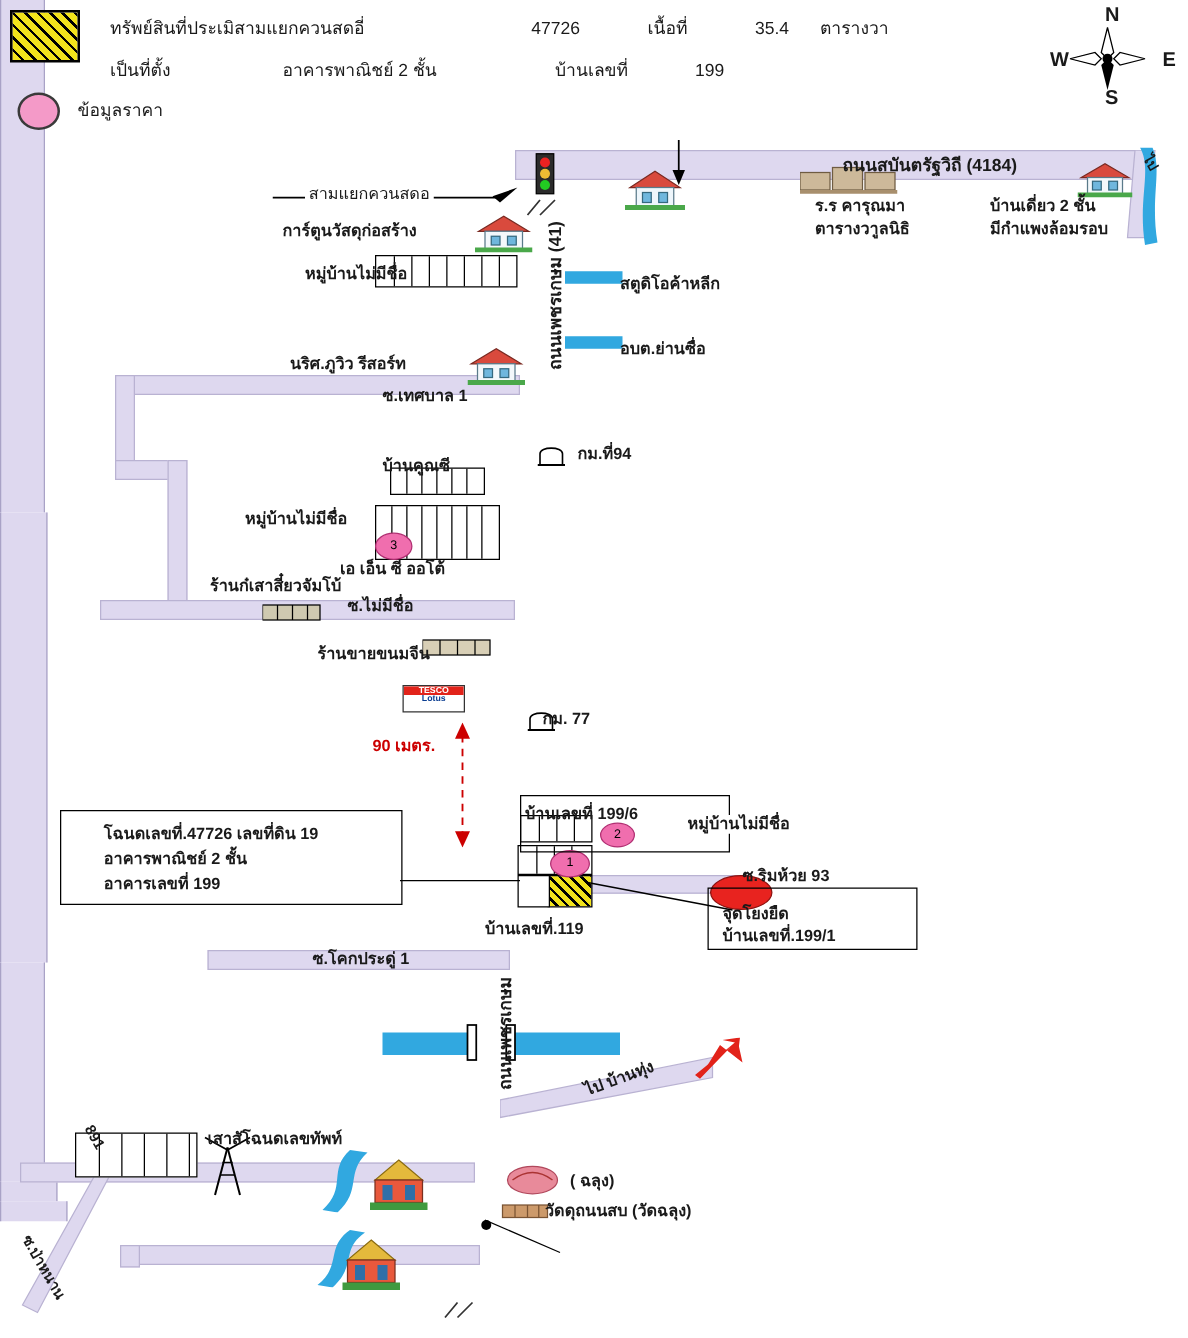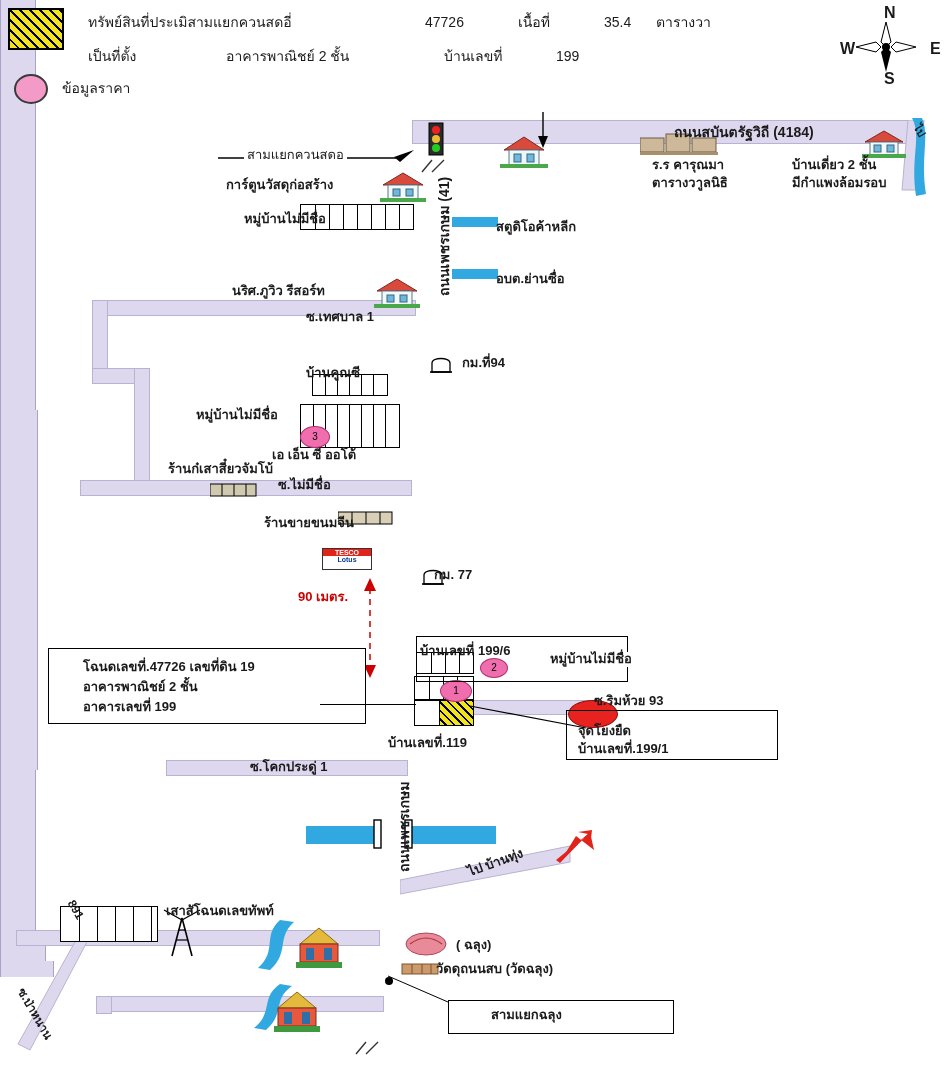--- a/index.html
+++ b/index.html
@@ -98,21 +98,20 @@
     border: 1px solid #000;
     background:
       repeating-linear-gradient(45deg,
         #f2e31c 0px, #f2e31c 4px,
         #000000 4px, #000000 6px);
   }
   .callout {
     position: absolute;
     border: 1px solid #000;
     background: #ffffff;
-    padding-left: 44px;
   }
   .hline { position: absolute; background: #000; height: 1px; }
   .redarrowlbl { color: #cc0000; font-weight: bold; font-size: 13px; }
 
   .house-svg { position: absolute; }
   .tesco {
     position: absolute;
     background: #ffffff;
     border: 1px solid #333;
     font-size: 7px;
@@ -446,23 +445,20 @@
 
   <div class="callout" style="left:566px; top:710px; width:166px; height:48px; background:transparent;"></div>
   <div class="abs txt b" style="left:578px; top:722px; white-space:pre-line; line-height:1.35;">จุดโยงยืด
 บ้านเลขที่.199/1</div>
   <div class="abs" style="left:470px; top:702px;">
     <svg width="120" height="30">
         <line x1="0" y1="4" x2="116" y2="26" stroke="#000" stroke-width="1.2"></line>
       </svg>
   </div>
 
-  <div class="callout" style="left:448px; top:1000px; width:180px; height:32px;">
-    <div class="txt b" style="position:absolute; left:42px; top:7px;">สามแยกฉลุง</div>
-  </div>
   <div class="abs" style="left:384px; top:972px;">
     <svg width="10" height="10">
         <circle cx="5" cy="5" r="4" fill="#000"></circle>
       </svg>
   </div>
   <div class="abs" style="left:388px; top:974px;">
     <svg width="64" height="32">
         <line x1="0" y1="2" x2="60" y2="28" stroke="#000" stroke-width="1"></line>
       </svg>
   </div>
@@ -527,21 +523,21 @@
   <div class="abs txt b" style="left:306px; top:310px;">ซ.เทศบาล 1</div>
 
   <div class="abs txt b rotate-90" style="left:436px; top:296px; font-size:14px;">ถนนเพชรเกษม (41)</div>
 
   <div class="abs txt b" style="left:462px; top:356px;">กม.ที่94</div>
   <div class="abs txt b" style="left:306px; top:366px;">บ้านคูณซี</div>
   <div class="abs txt b" style="left:196px; top:408px;">หมู่บ้านไม่มีชื่อ</div>
   <div class="abs txt b" style="left:272px; top:448px;">เอ เอ็น ซี ออโต้</div>
   <div class="abs txt b" style="left:168px; top:462px;">ร้านก๋เสาสี๋ยวจัมโบ้</div>
   <div class="abs txt b" style="left:278px; top:478px;">ซ.ไม่มีชื่อ</div>
-  <div class="abs txt b" style="left:264px; top:516px;">ร้านขายขนมจีน</div>
+  <div class="abs txt b" style="left:254px; top:516px;">ร้านขายขนมจีน</div>
   <div class="abs txt b" style="left:434px; top:568px;">กม. 77</div>
 
   <div class="abs txt b" style="left:594px; top:694px;">ซ.ริมห้วย 93</div>
   <div class="abs txt b" style="left:388px; top:736px;">บ้านเลขที่.119</div>
   <div class="abs txt b" style="left:250px; top:760px;">ซ.โคกประดู่ 1</div>
 
   <div class="abs txt b rotate-90" style="left:396px; top:872px; font-size:14px;">ถนนเพชรเกษม</div>
 
   <div class="abs txt b rotate-n20" style="left:466px; top:866px;">ไป บ้านทุ่ง</div>
 

